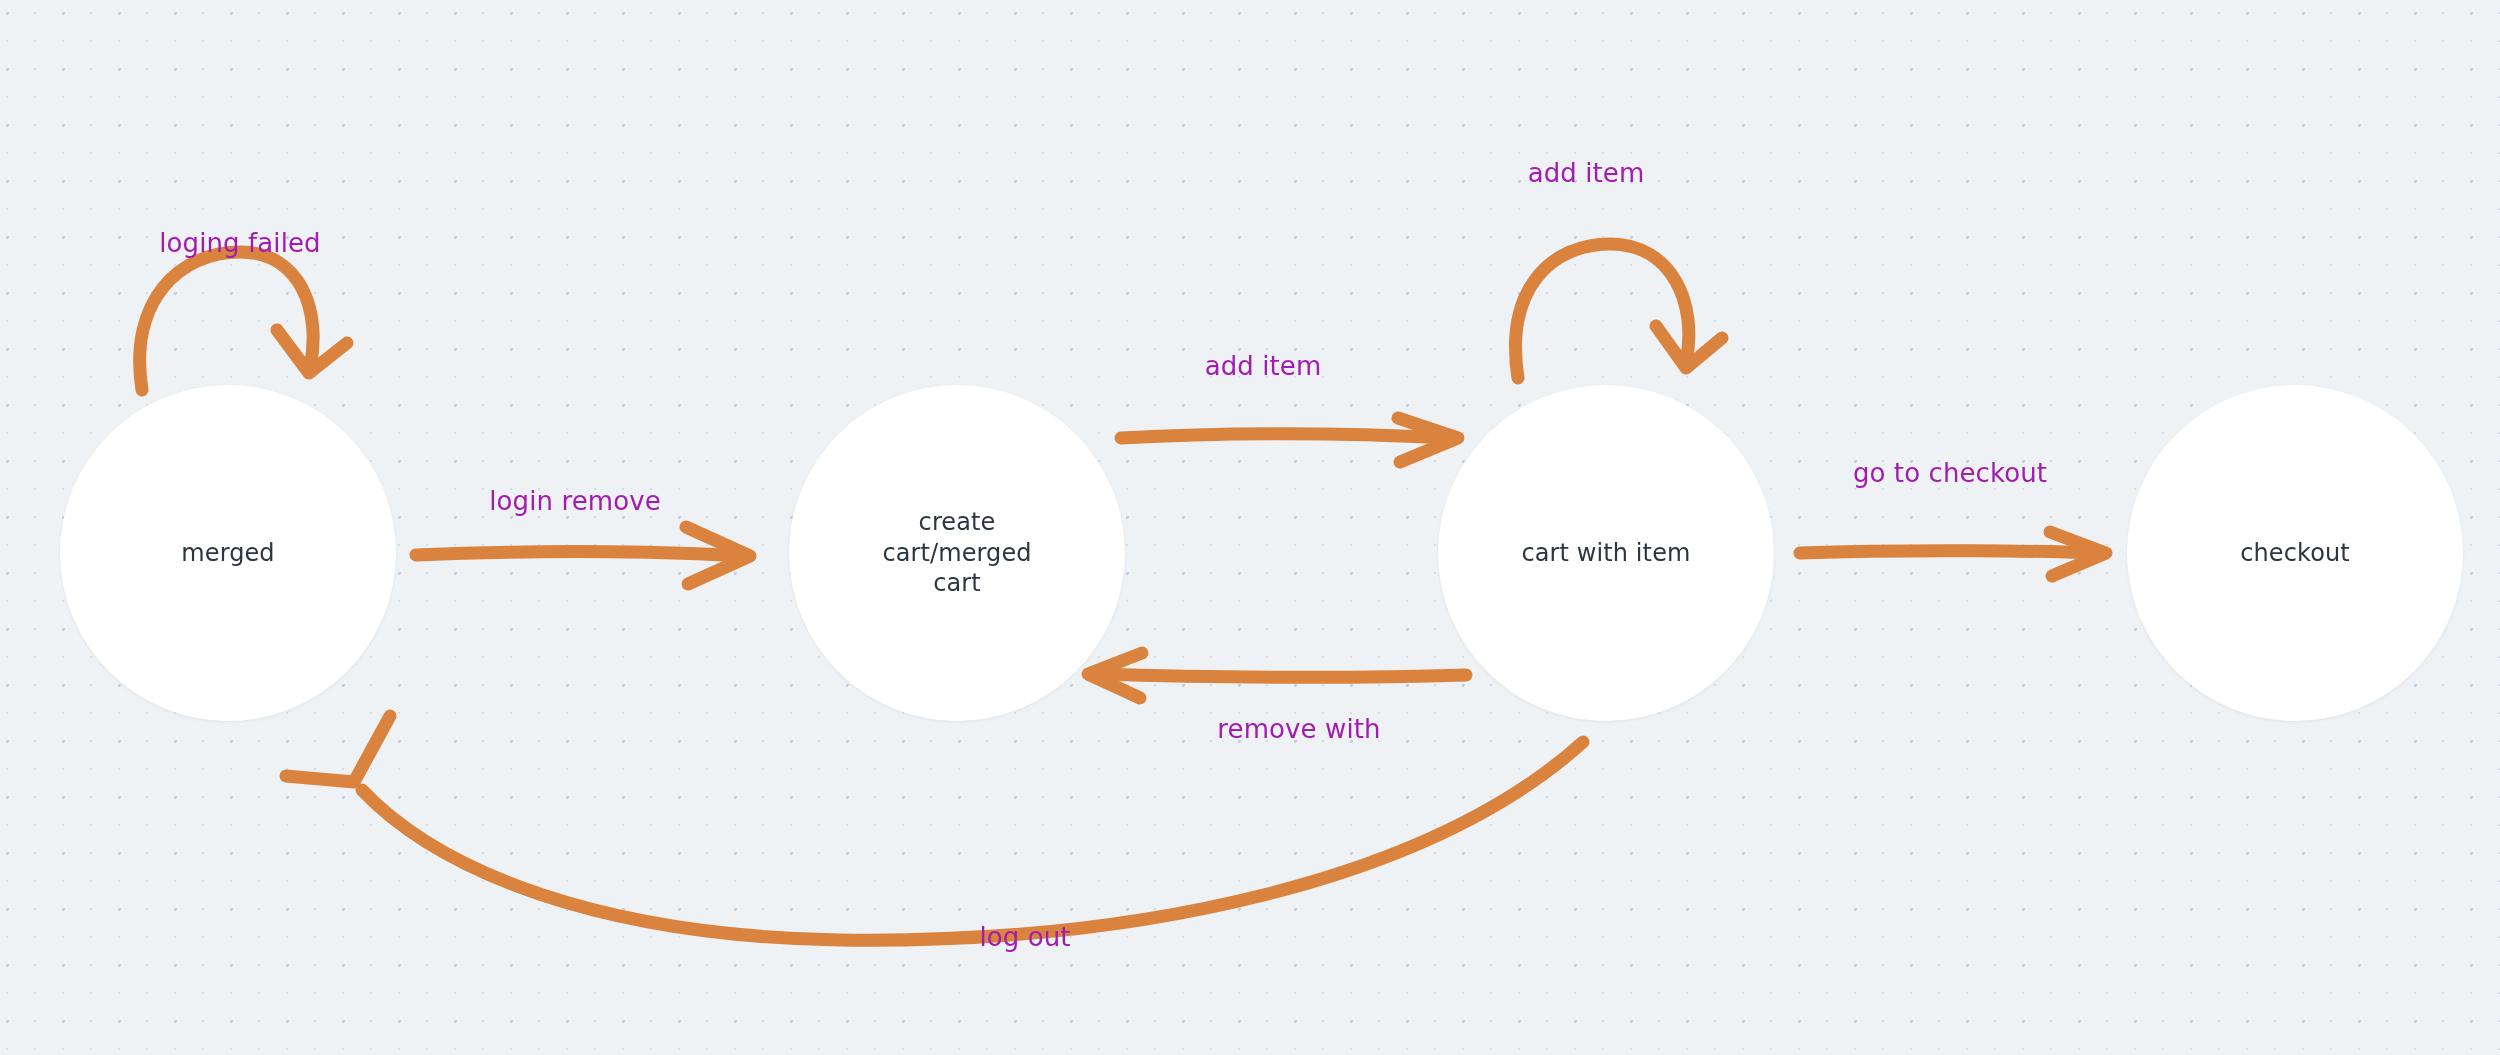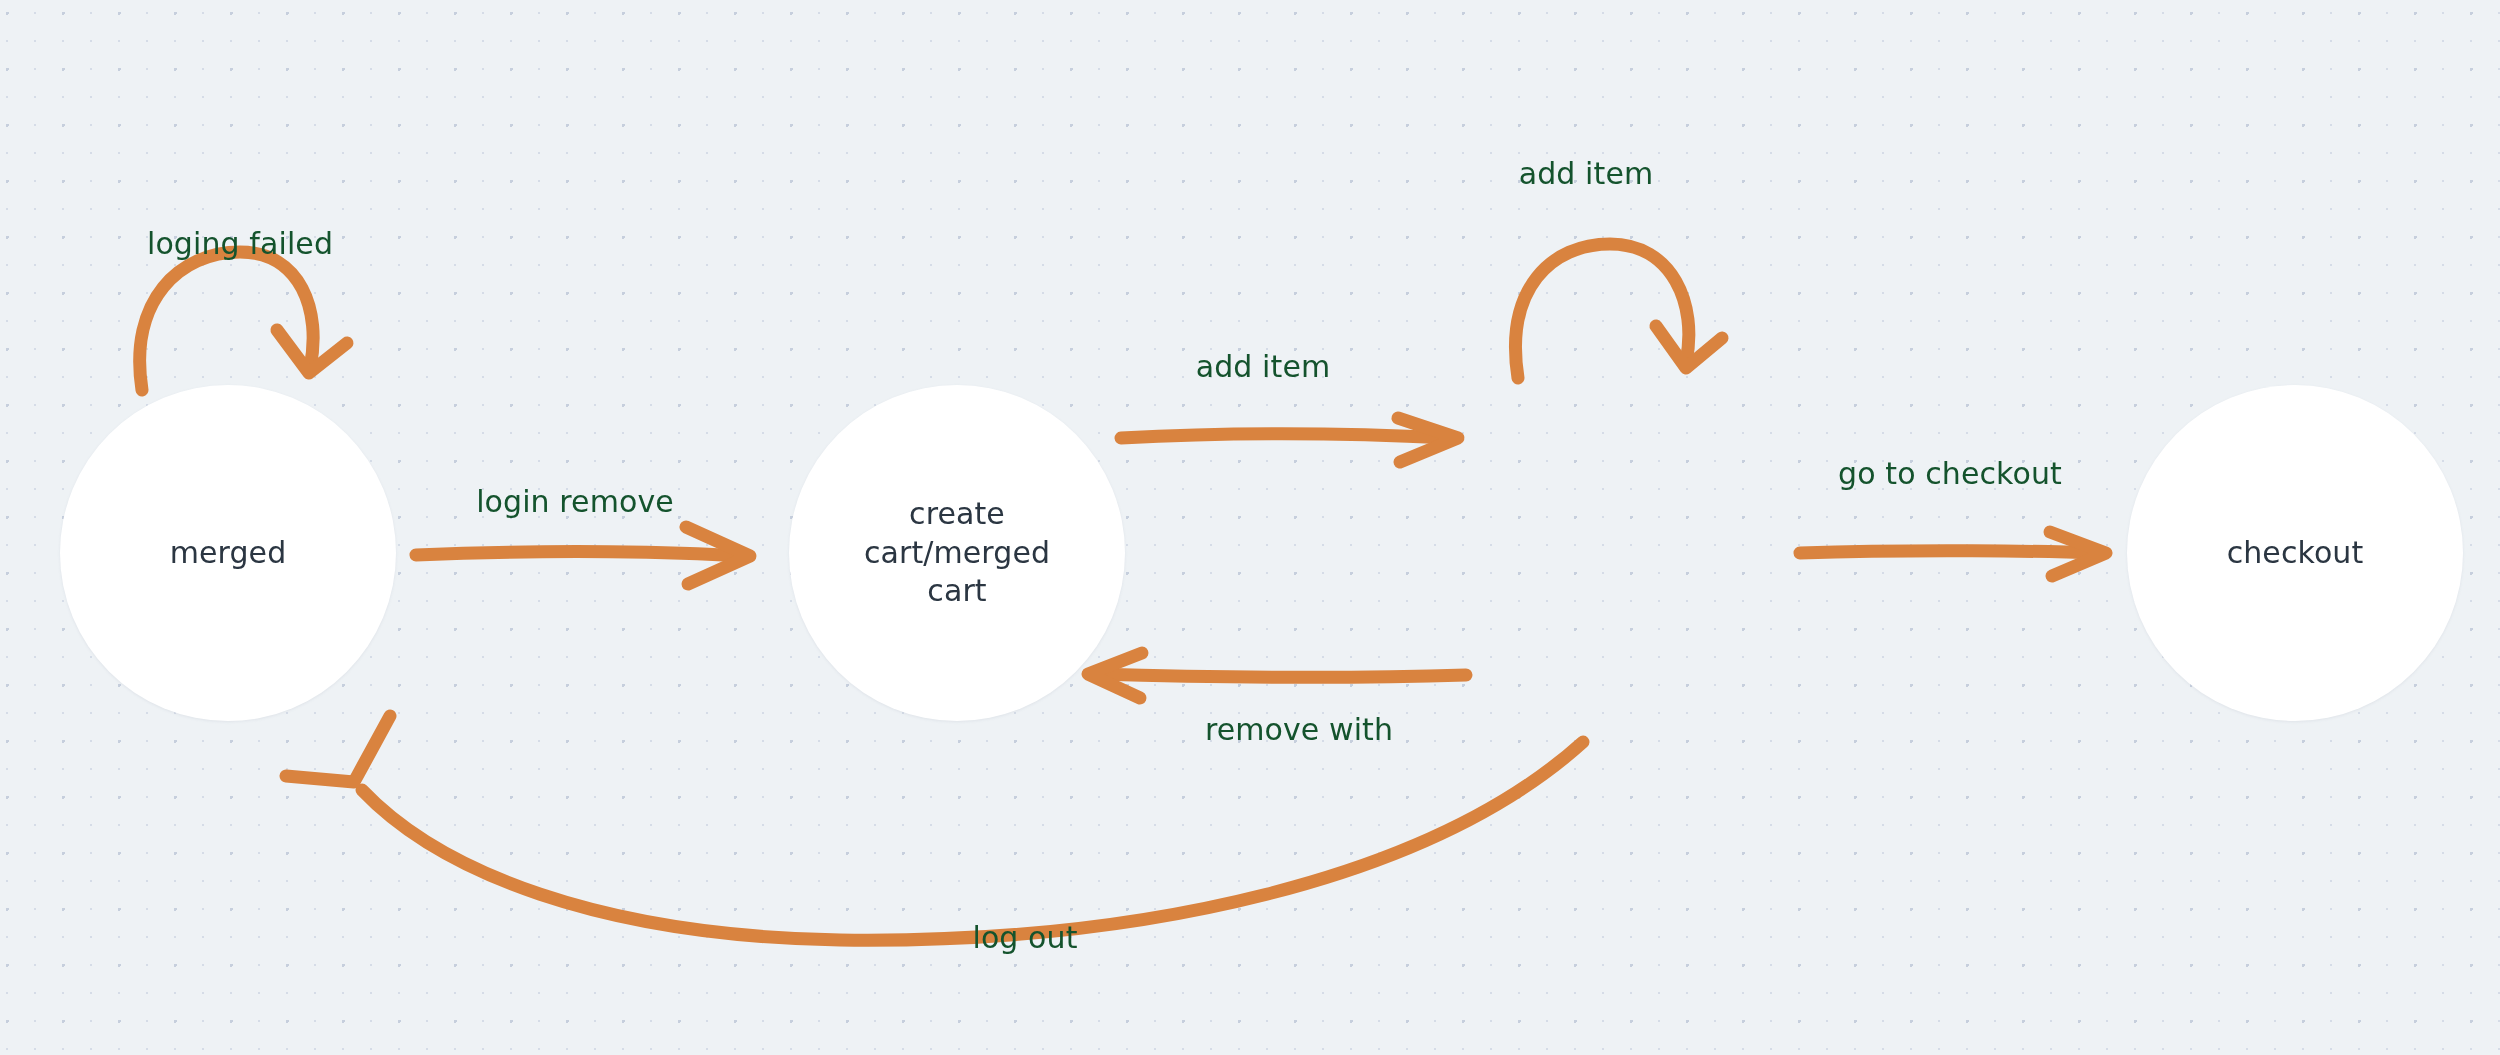--- a/index.html
+++ b/index.html
@@ -38,31 +38,31 @@
     border-radius: 50%;
     background: #ffffff;
     display: flex;
     align-items: center;
     justify-content: center;
     text-align: center;
     box-shadow: 0 1px 3px rgba(120,135,160,0.12);
   }
   .node-label {
     color: #2b3642;
-    font-size: 30px;
+    font-size: 24px;
     line-height: 1.28;
     letter-spacing: 0.1px;
     font-weight: 400;
     padding: 0 26px;
     white-space: pre-line;
   }
   .edge-label {
     position: absolute;
-    color: #14532d;
-    font-size: 30px;
+    color: #a21caf;
+    font-size: 26px;
     line-height: 1.2;
     letter-spacing: 0.1px;
     white-space: nowrap;
     transform: translate(-50%, -50%);
   }
 </style>
 </head>
 <body>
 
 <div id="canvas">
@@ -116,20 +116,23 @@
   <div class="node" style="left:60px; top:385px; width:336px; height:336px;">
     <span class="node-label">merged</span>
   </div>
 
   <div class="node" style="left:789px; top:385px; width:336px; height:336px;">
     <span class="node-label">create
 cart/merged
 cart</span>
   </div>
 
+  <div class="node" style="left:1438px; top:385px; width:336px; height:336px;">
+    <span class="node-label">cart with item</span>
+  </div>
 
   <div class="node" style="left:2127px; top:385px; width:336px; height:336px;">
     <span class="node-label">checkout</span>
   </div>
 
   <div class="edge-label" style="left:240px; top:244px;">loging failed</div>
 
   <div class="edge-label" style="left:575px; top:502px;">login remove</div>
 
   <div class="edge-label" style="left:1263px; top:367px;">add item</div>

